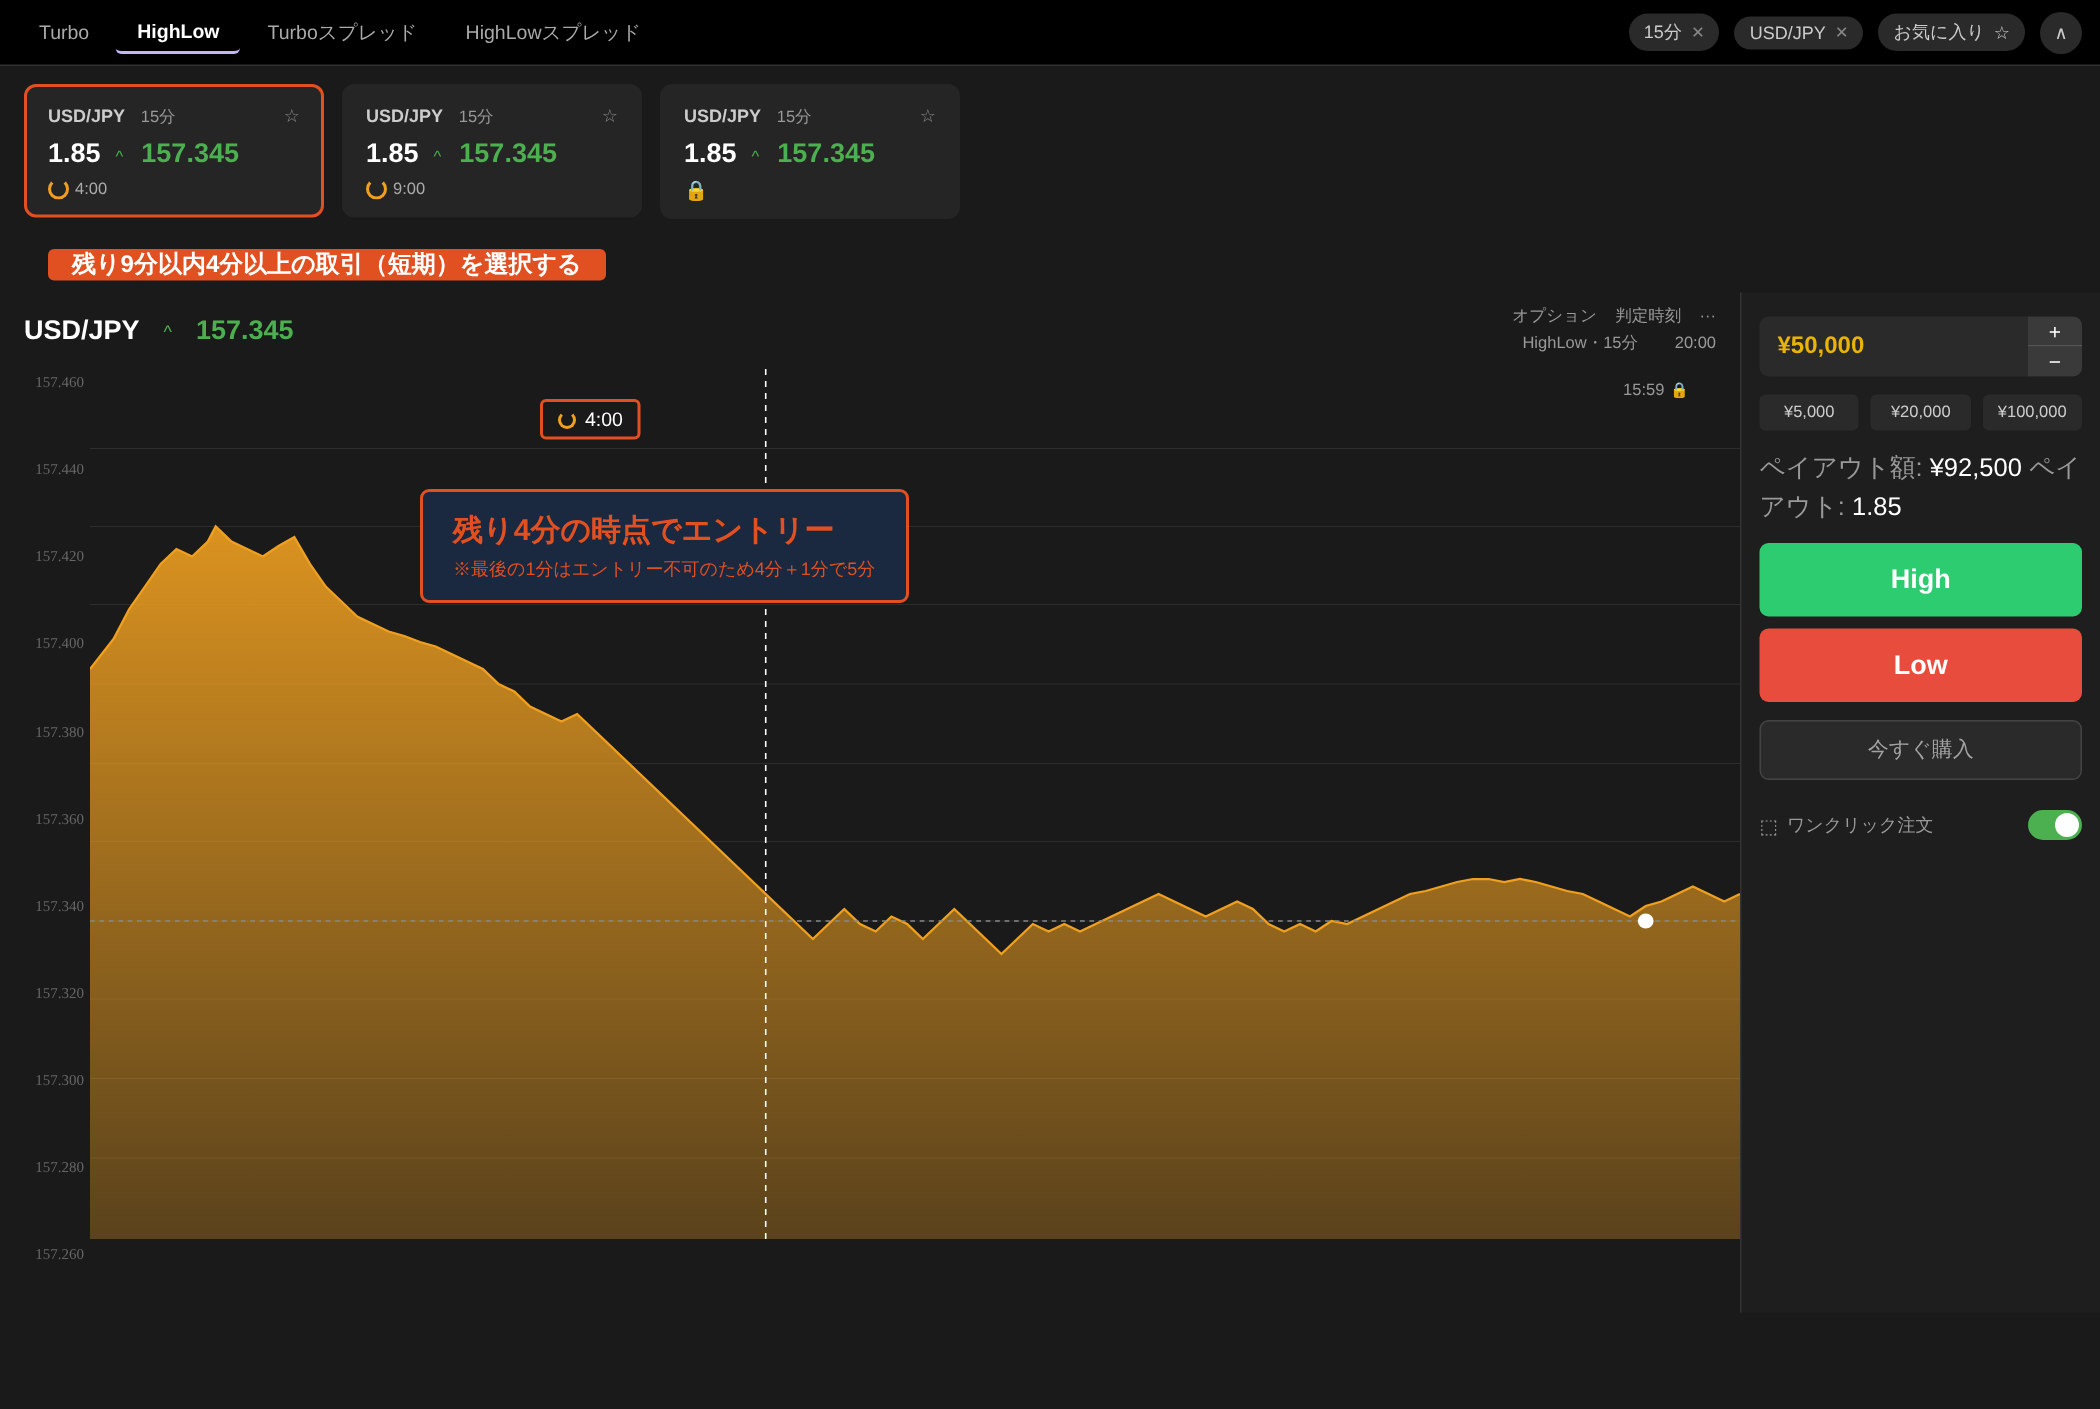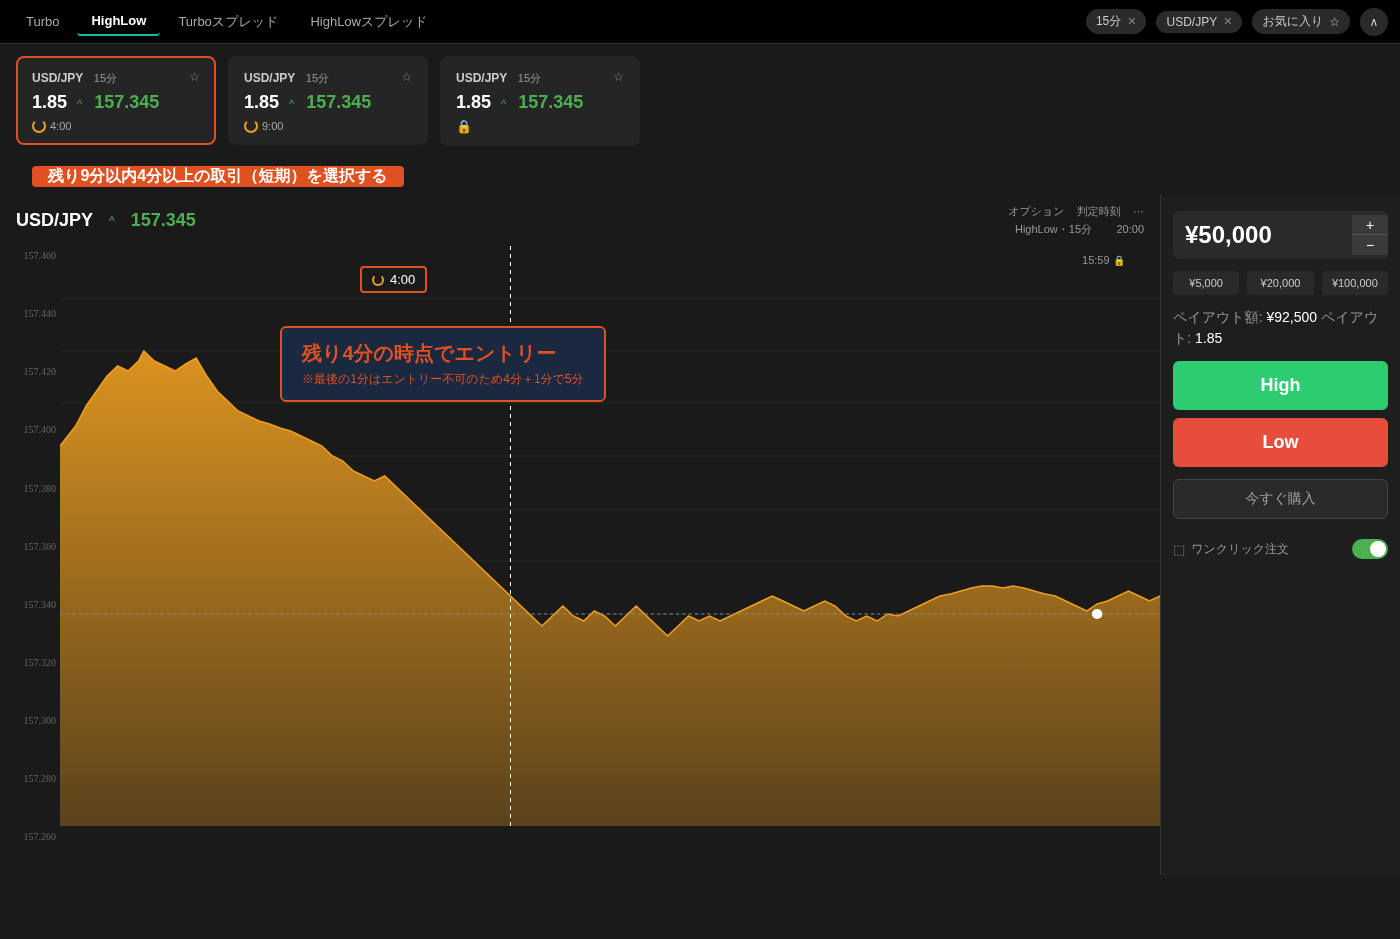--- a/index.html
+++ b/index.html
@@ -26,21 +26,21 @@
     .nav-tab {
       padding: 6px 14px;
       border-radius: 4px;
       font-size: 13px;
       cursor: pointer;
       color: #aaa;
     }
     .nav-tab.active {
       color: #fff;
       font-weight: bold;
-      border-bottom: 2px solid #14b8a6;
+      border-bottom: 2px solid #c4b5fd;
     }
     .nav-spacer { flex: 1; }
     .nav-pill {
       display: flex;
       align-items: center;
       background: #2a2a2a;
       border-radius: 16px;
       padding: 4px 10px;
       font-size: 12px;
       color: #ccc;
@@ -308,23 +308,23 @@
     .amount-row {
       display: flex;
       align-items: center;
       background: #2a2a2a;
       border-radius: 6px;
       overflow: hidden;
     }
     .amount-display {
       flex: 1;
       padding: 10px 12px;
-      font-size: 24px;
-      font-weight: bold;
-      color: #ffffff;
+      font-size: 16px;
+      font-weight: bold;
+      color: #eab308;
     }
     .amount-btns {
       display: flex;
       flex-direction: column;
     }
     .amount-btn {
       background: #3a3a3a;
       border: none;
       color: #fff;
       width: 36px;
@@ -347,21 +347,21 @@
       border: none;
       color: #ccc;
       padding: 6px 0;
       border-radius: 4px;
       font-size: 11px;
       cursor: pointer;
       text-align: center;
     }
 
     .payout-row {
-      font-size: 14px;
+      font-size: 17px;
       color: #999;
       line-height: 1.5;
     }
     .payout-highlight { color: #fff; }
 
     .high-low-row {
       display: flex;
       gap: 8px;
       flex-direction: column;
     }

